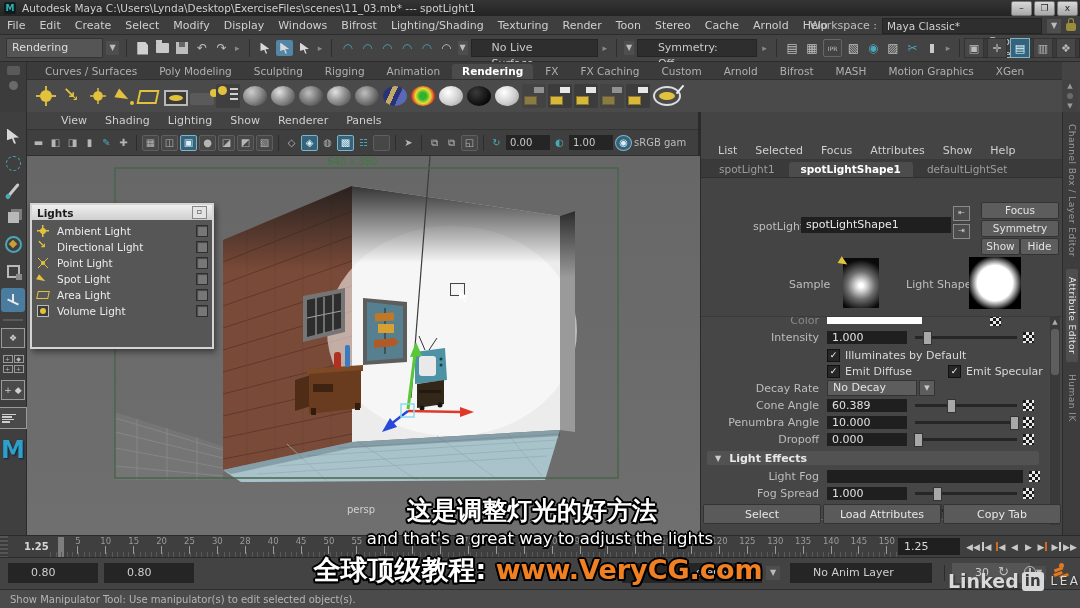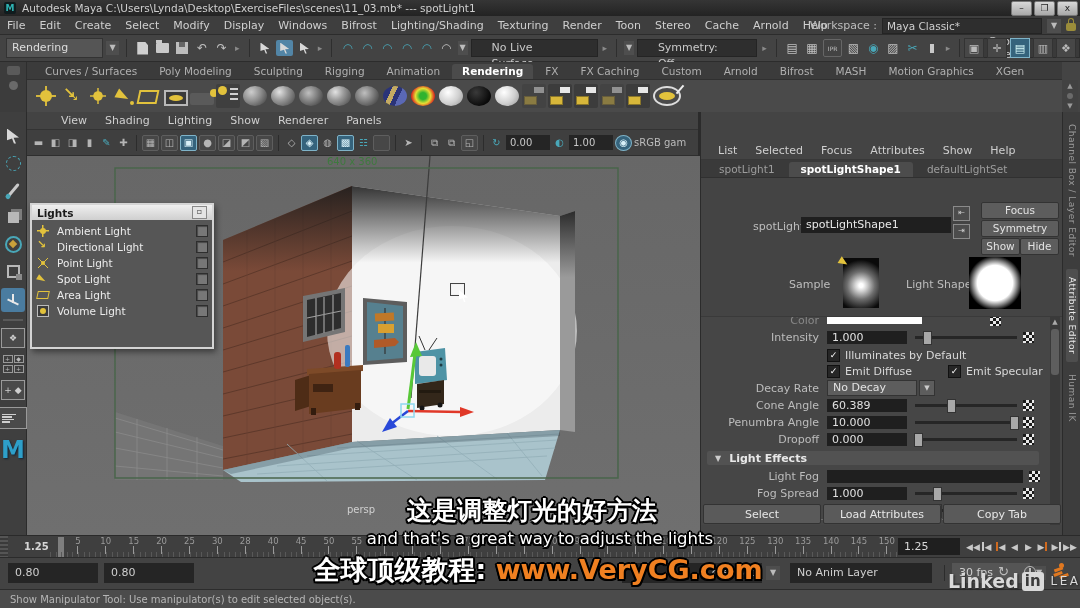--- a/index.html
+++ b/index.html
@@ -233,21 +233,21 @@
   .playhead-label{position:absolute;left:-34px;top:4px;color:#f0f0f0;font-size:10px;font-weight:bold;}
   .tl-grip{width:8px;height:22px;background:repeating-linear-gradient(#555 0 2px,#3a3a3a 2px 4px);}
   .cur-time{position:absolute;left:898px;top:2px;width:62px;height:17px;background:#1f1f1f;color:#d8d8d8;
             padding:0 6px;line-height:17px;box-sizing:border-box;}
   .pb-controls{position:absolute;left:966px;top:2px;display:flex;gap:1px;}
   .pb-btn{width:13px;height:17px;display:flex;align-items:center;justify-content:center;color:#c9c9c9;font-size:9px;gap:1px;}
   .pb-bar{width:2px;height:9px;background:#c9c9c9;}
   .pb-bar.orange{background:#d06a1f;}
   
   .range-row{left:0;top:557px;width:1080px;height:32px;background:#434343;border-top:1px solid #2b2b2b;box-sizing:border-box;}
-  .rg-field{position:absolute;top:5px;height:20px;background:#252525;color:#cfcfcf;padding:0 7px;line-height:20px;box-sizing:border-box;}
+  .rg-field{position:absolute;top:5px;height:20px;background:#252525;color:#cfcfcf;padding:0 23px;line-height:20px;box-sizing:border-box;}
   .range-track{position:absolute;left:200px;top:5px;width:418px;height:20px;background:#4e4e4e;border:1px solid #2d2d2d;box-sizing:border-box;margin-top:48px;}
   .range-handle{position:absolute;left:2px;top:2px;width:14px;height:14px;background:#9e9e9e;border-radius:2px;}
   .range-label{position:absolute;left:22px;top:2px;color:#cfcfcf;}
   .opt-sep{position:absolute;top:7px;width:1px;height:16px;background:#2c2c2c;}
   .loop-icon{position:absolute;left:998px;top:6px;color:#bbb;font-size:13px;}
   .clock-icon{position:absolute;left:1024px;top:8px;width:12px;height:12px;border:1.5px solid #bbb;border-radius:50%;box-sizing:border-box;}
   .clock-icon::after{content:"";position:absolute;left:4px;top:1px;width:1.5px;height:4px;background:#bbb;}
   .runner-icon{position:absolute;left:1052px;top:5px;width:14px;height:16px;}
   .runner-icon::before{content:"";position:absolute;left:7px;top:0;width:5px;height:5px;border-radius:50%;background:#e07820;}
   .runner-icon::after{content:"";position:absolute;left:2px;top:5px;width:9px;height:2.5px;background:#e07820;

